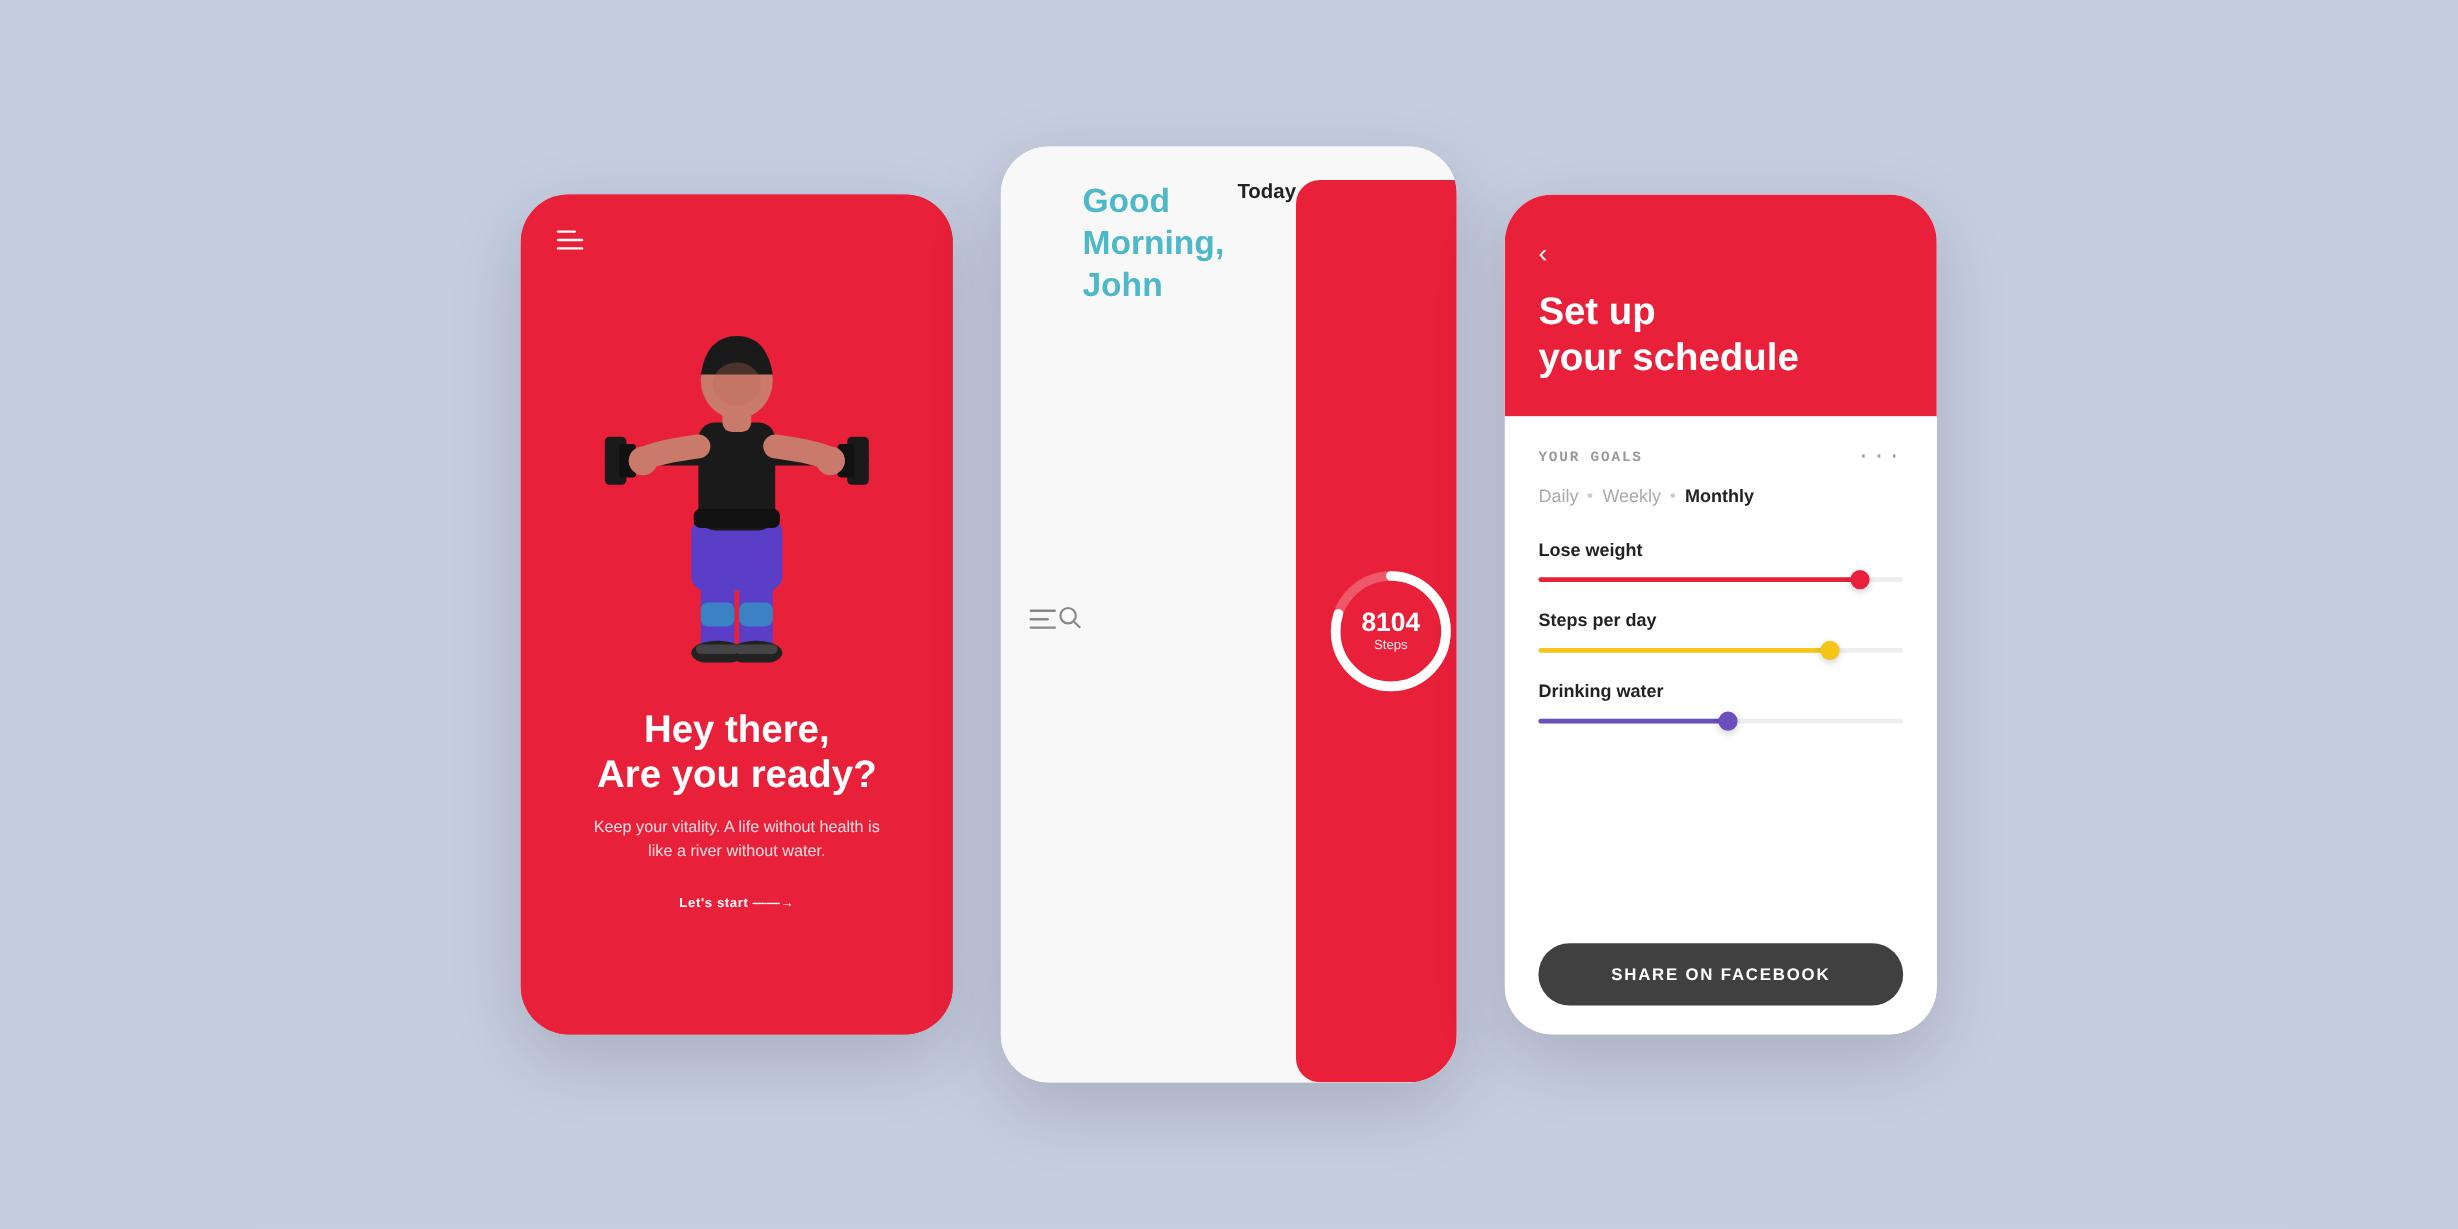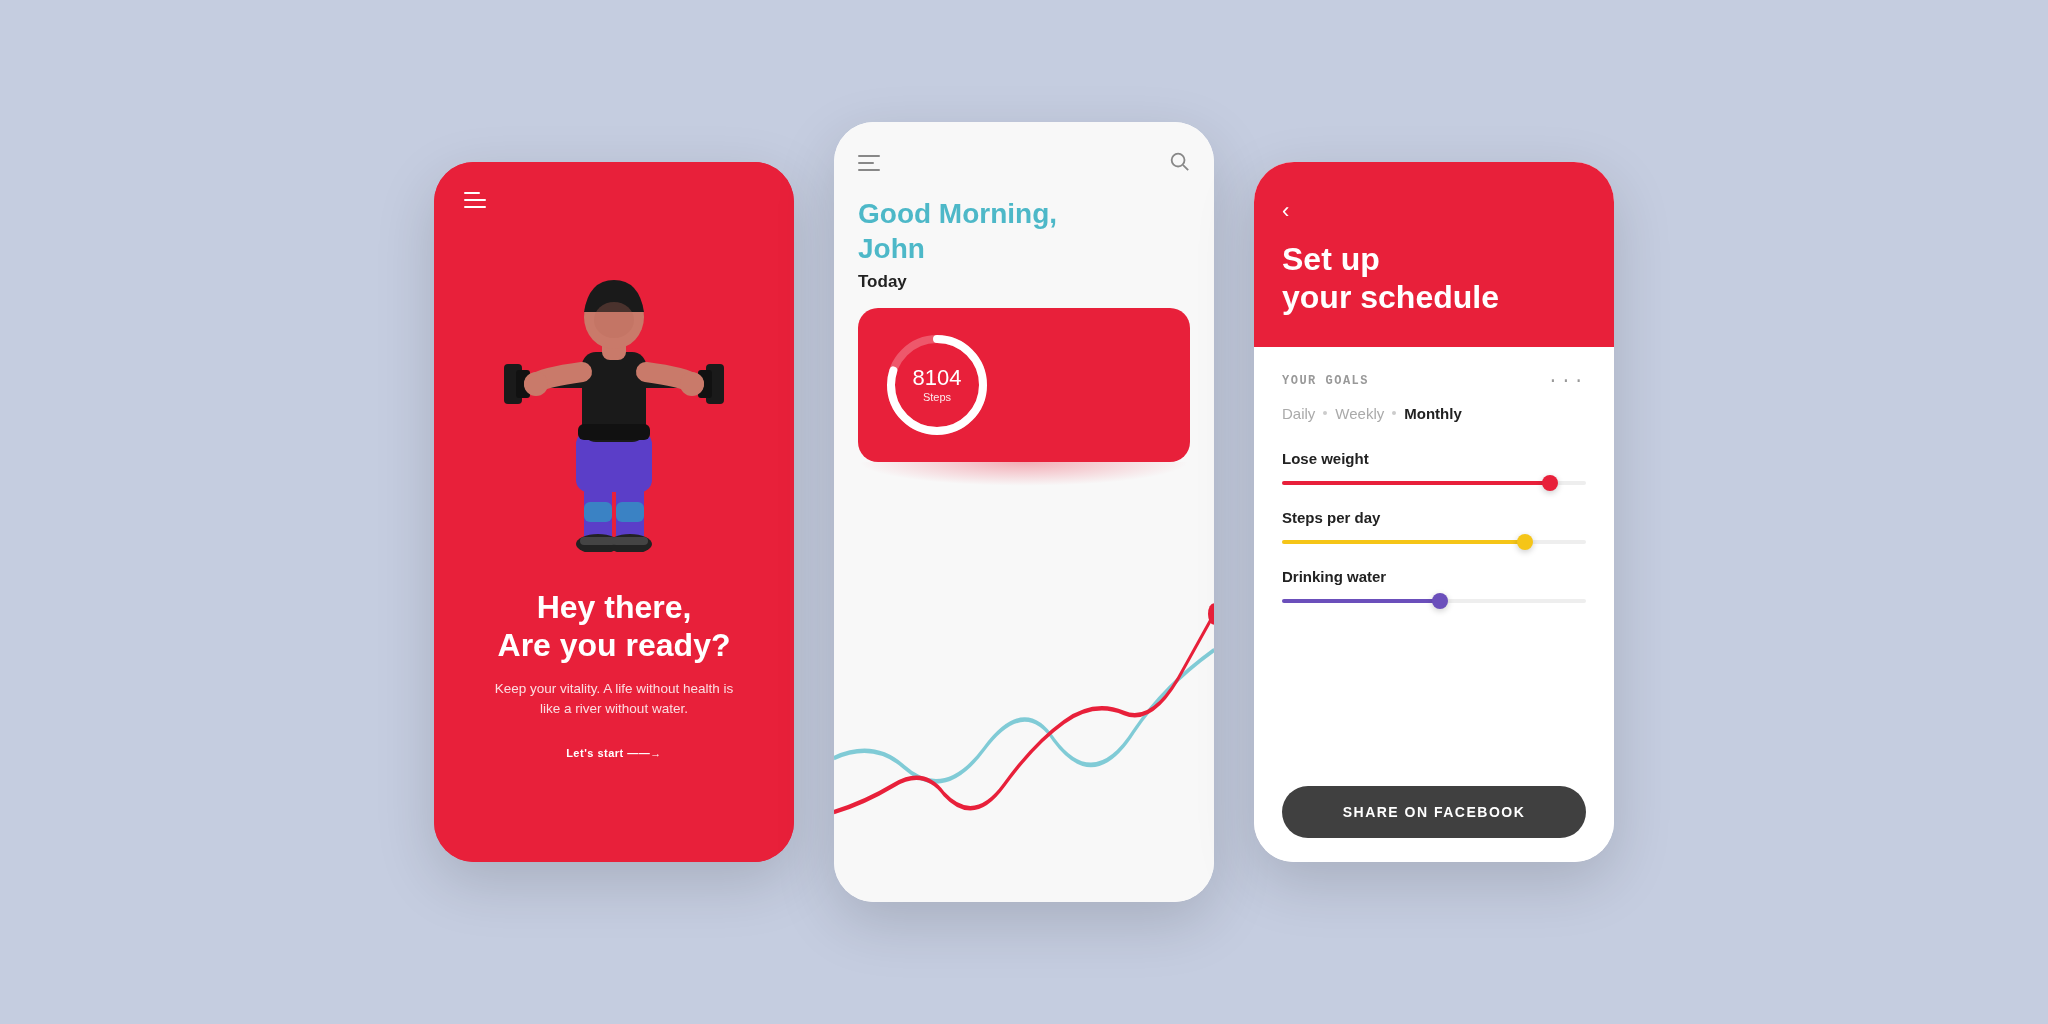--- a/index.html
+++ b/index.html
@@ -125,21 +125,21 @@
       width: 380px;
       height: 780px;
       background: #fff;
     }
 
     .phone-2-inner {
       width: 100%;
       height: 100%;
       background: #f8f8f8;
       display: flex;
-      flex-direction: column;
+      flex-direction: row;
       padding: 28px 24px 0;
       overflow: hidden;
     }
 
     .phone-2-header {
       display: flex;
       justify-content: space-between;
       align-items: center;
       margin-bottom: 20px;
     }
@@ -189,21 +189,21 @@
       position: absolute;
       top: 50%;
       left: 50%;
       transform: translate(-50%, -50%);
       text-align: center;
       color: white;
     }
 
     .steps-number {
       font-size: 22px;
-      font-weight: 400;
+      font-weight: 700;
       line-height: 1;
       display: block;
     }
 
     .steps-label-sm {
       font-size: 11px;
       opacity: 0.9;
       display: block;
       margin-top: 2px;
     }

